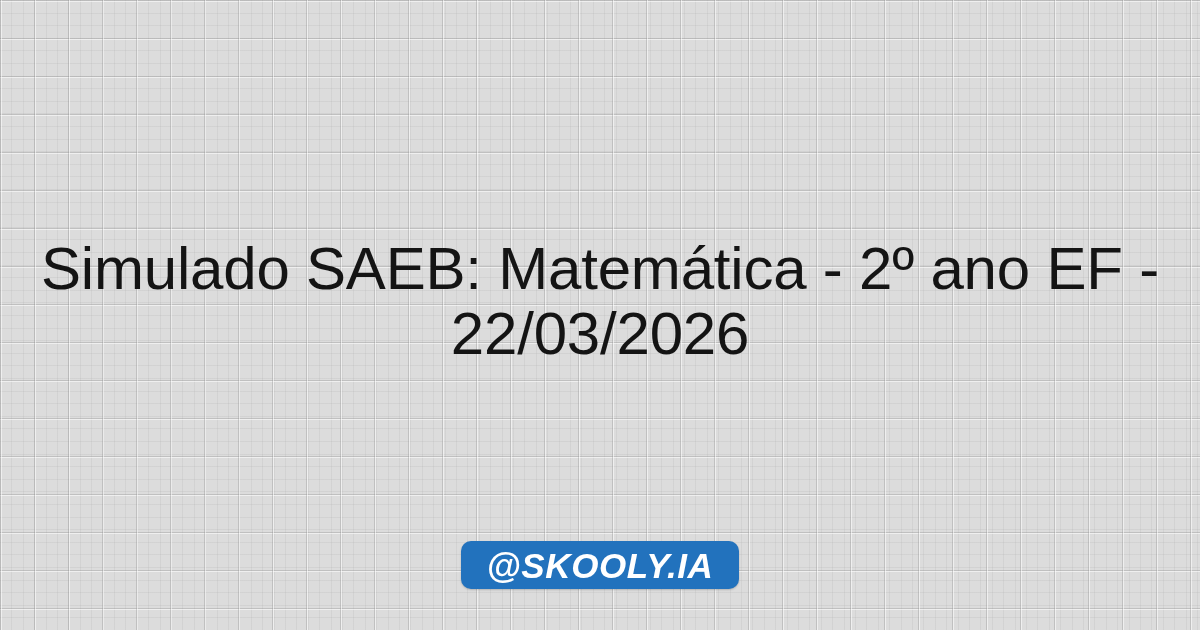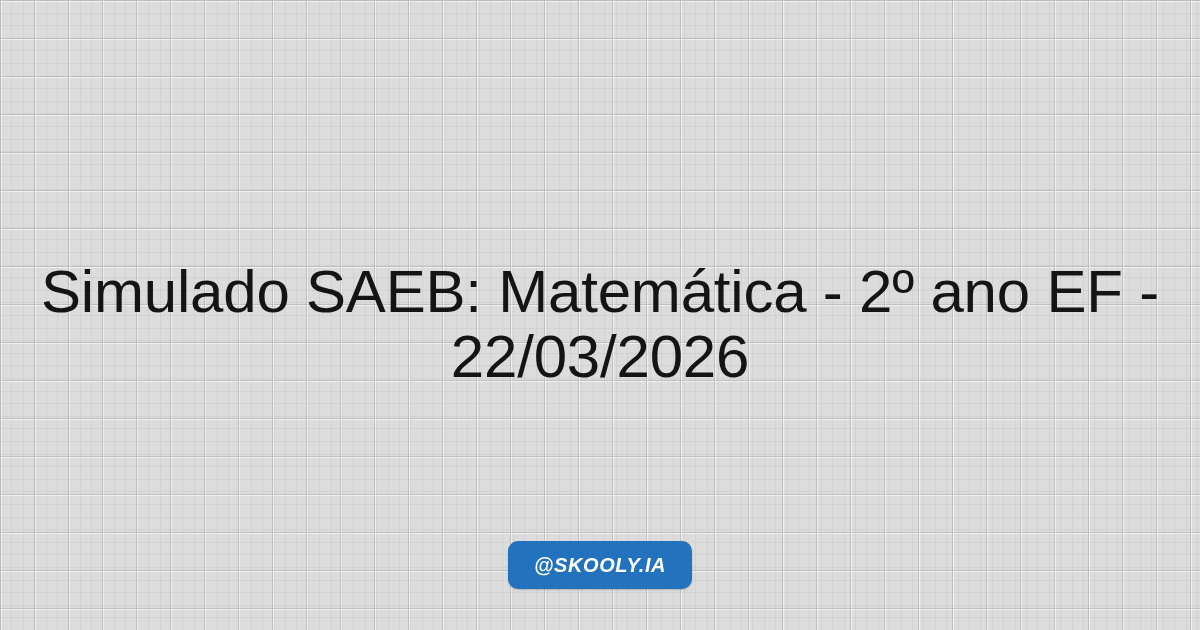--- a/index.html
+++ b/index.html
@@ -51,21 +51,20 @@
   }
 
   .title-block {
     position: absolute;
     left: 0;
     right: 0;
     top: 236px;
     text-align: center;
     padding: 0 40px;
     box-sizing: border-box;
-    margin-top: 23px;
   }
 
   .title {
     margin: 0;
     font-family: "Liberation Sans", sans-serif;
     font-size: 60px;
     line-height: 65px;
     font-weight: 400;
     color: #141414;
     letter-spacing: -0.2px;
@@ -87,21 +86,21 @@
     justify-content: center;
     height: 48px;
     padding: 0 26px;
     border-radius: 10px;
     background: #2272bd;
     box-shadow: 0 1px 2px rgba(0,0,0,0.18);
   }
 
   .badge-text {
     font-family: "Liberation Sans", sans-serif;
-    font-size: 20px;
+    font-size: 35px;
     font-weight: 700;
     font-style: italic;
     color: #ffffff;
     letter-spacing: 0.6px;
     line-height: 1;
     white-space: nowrap;
   }
 </style>
 </head>
 <body>

